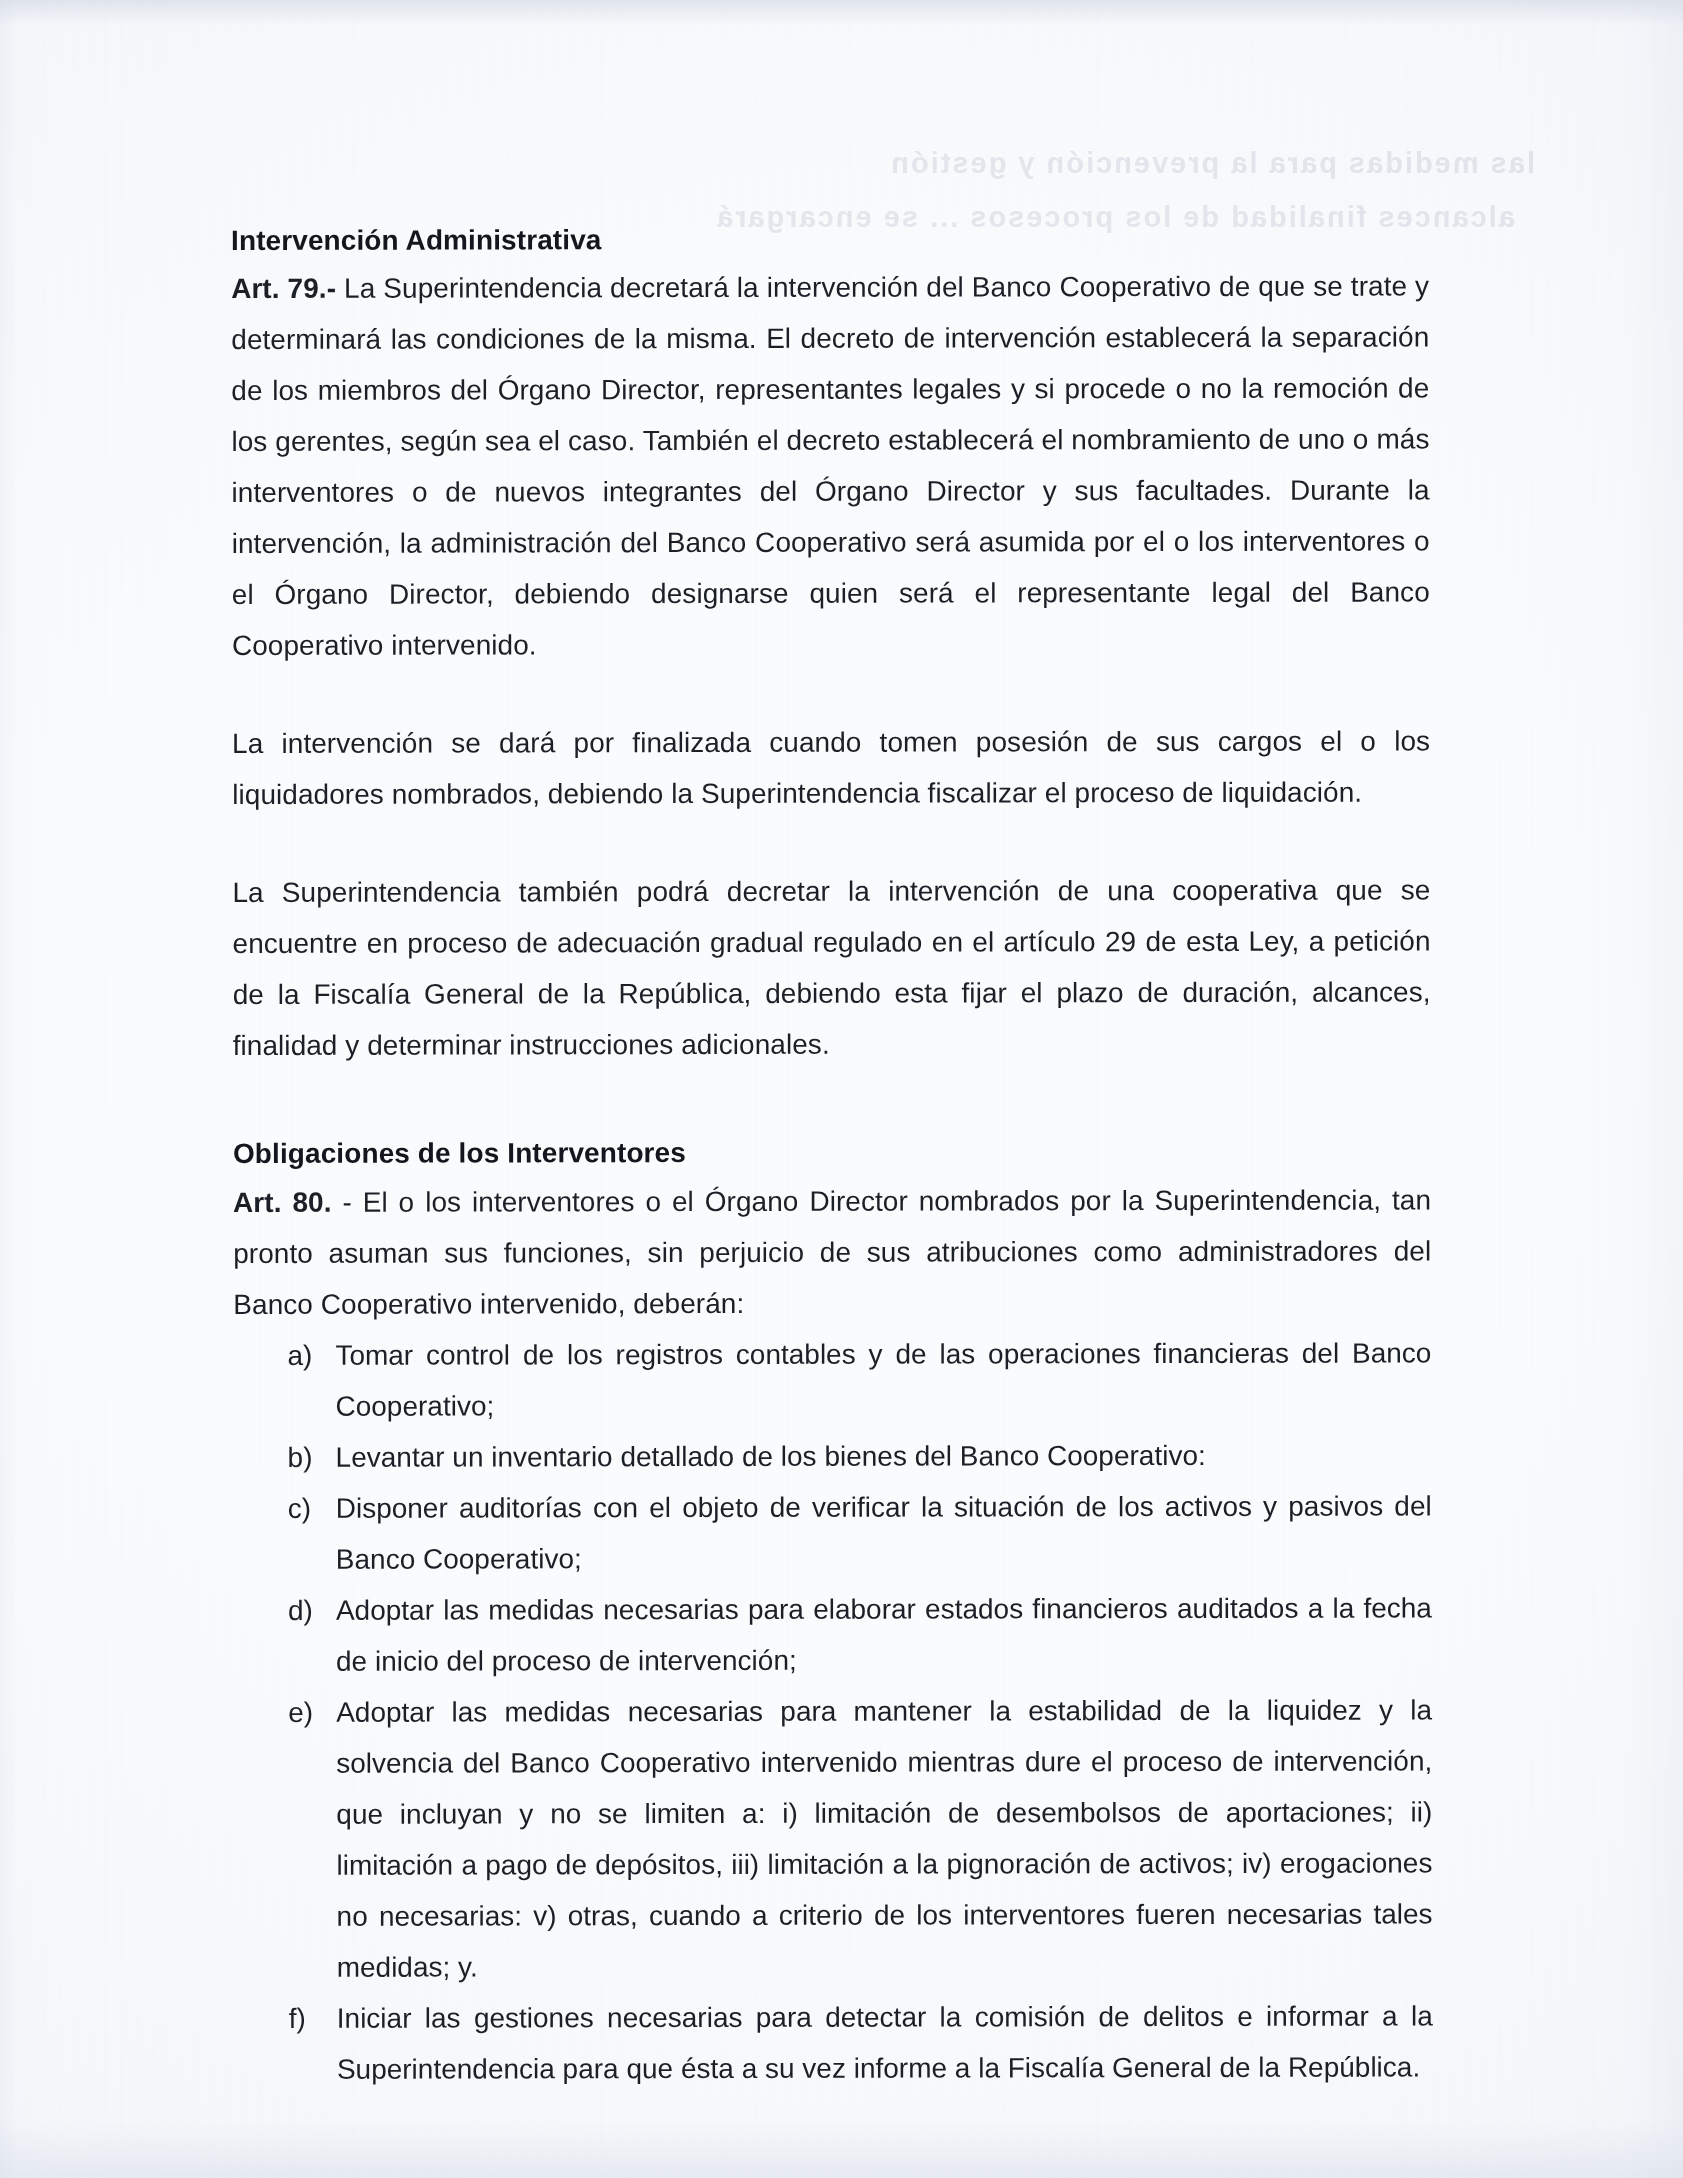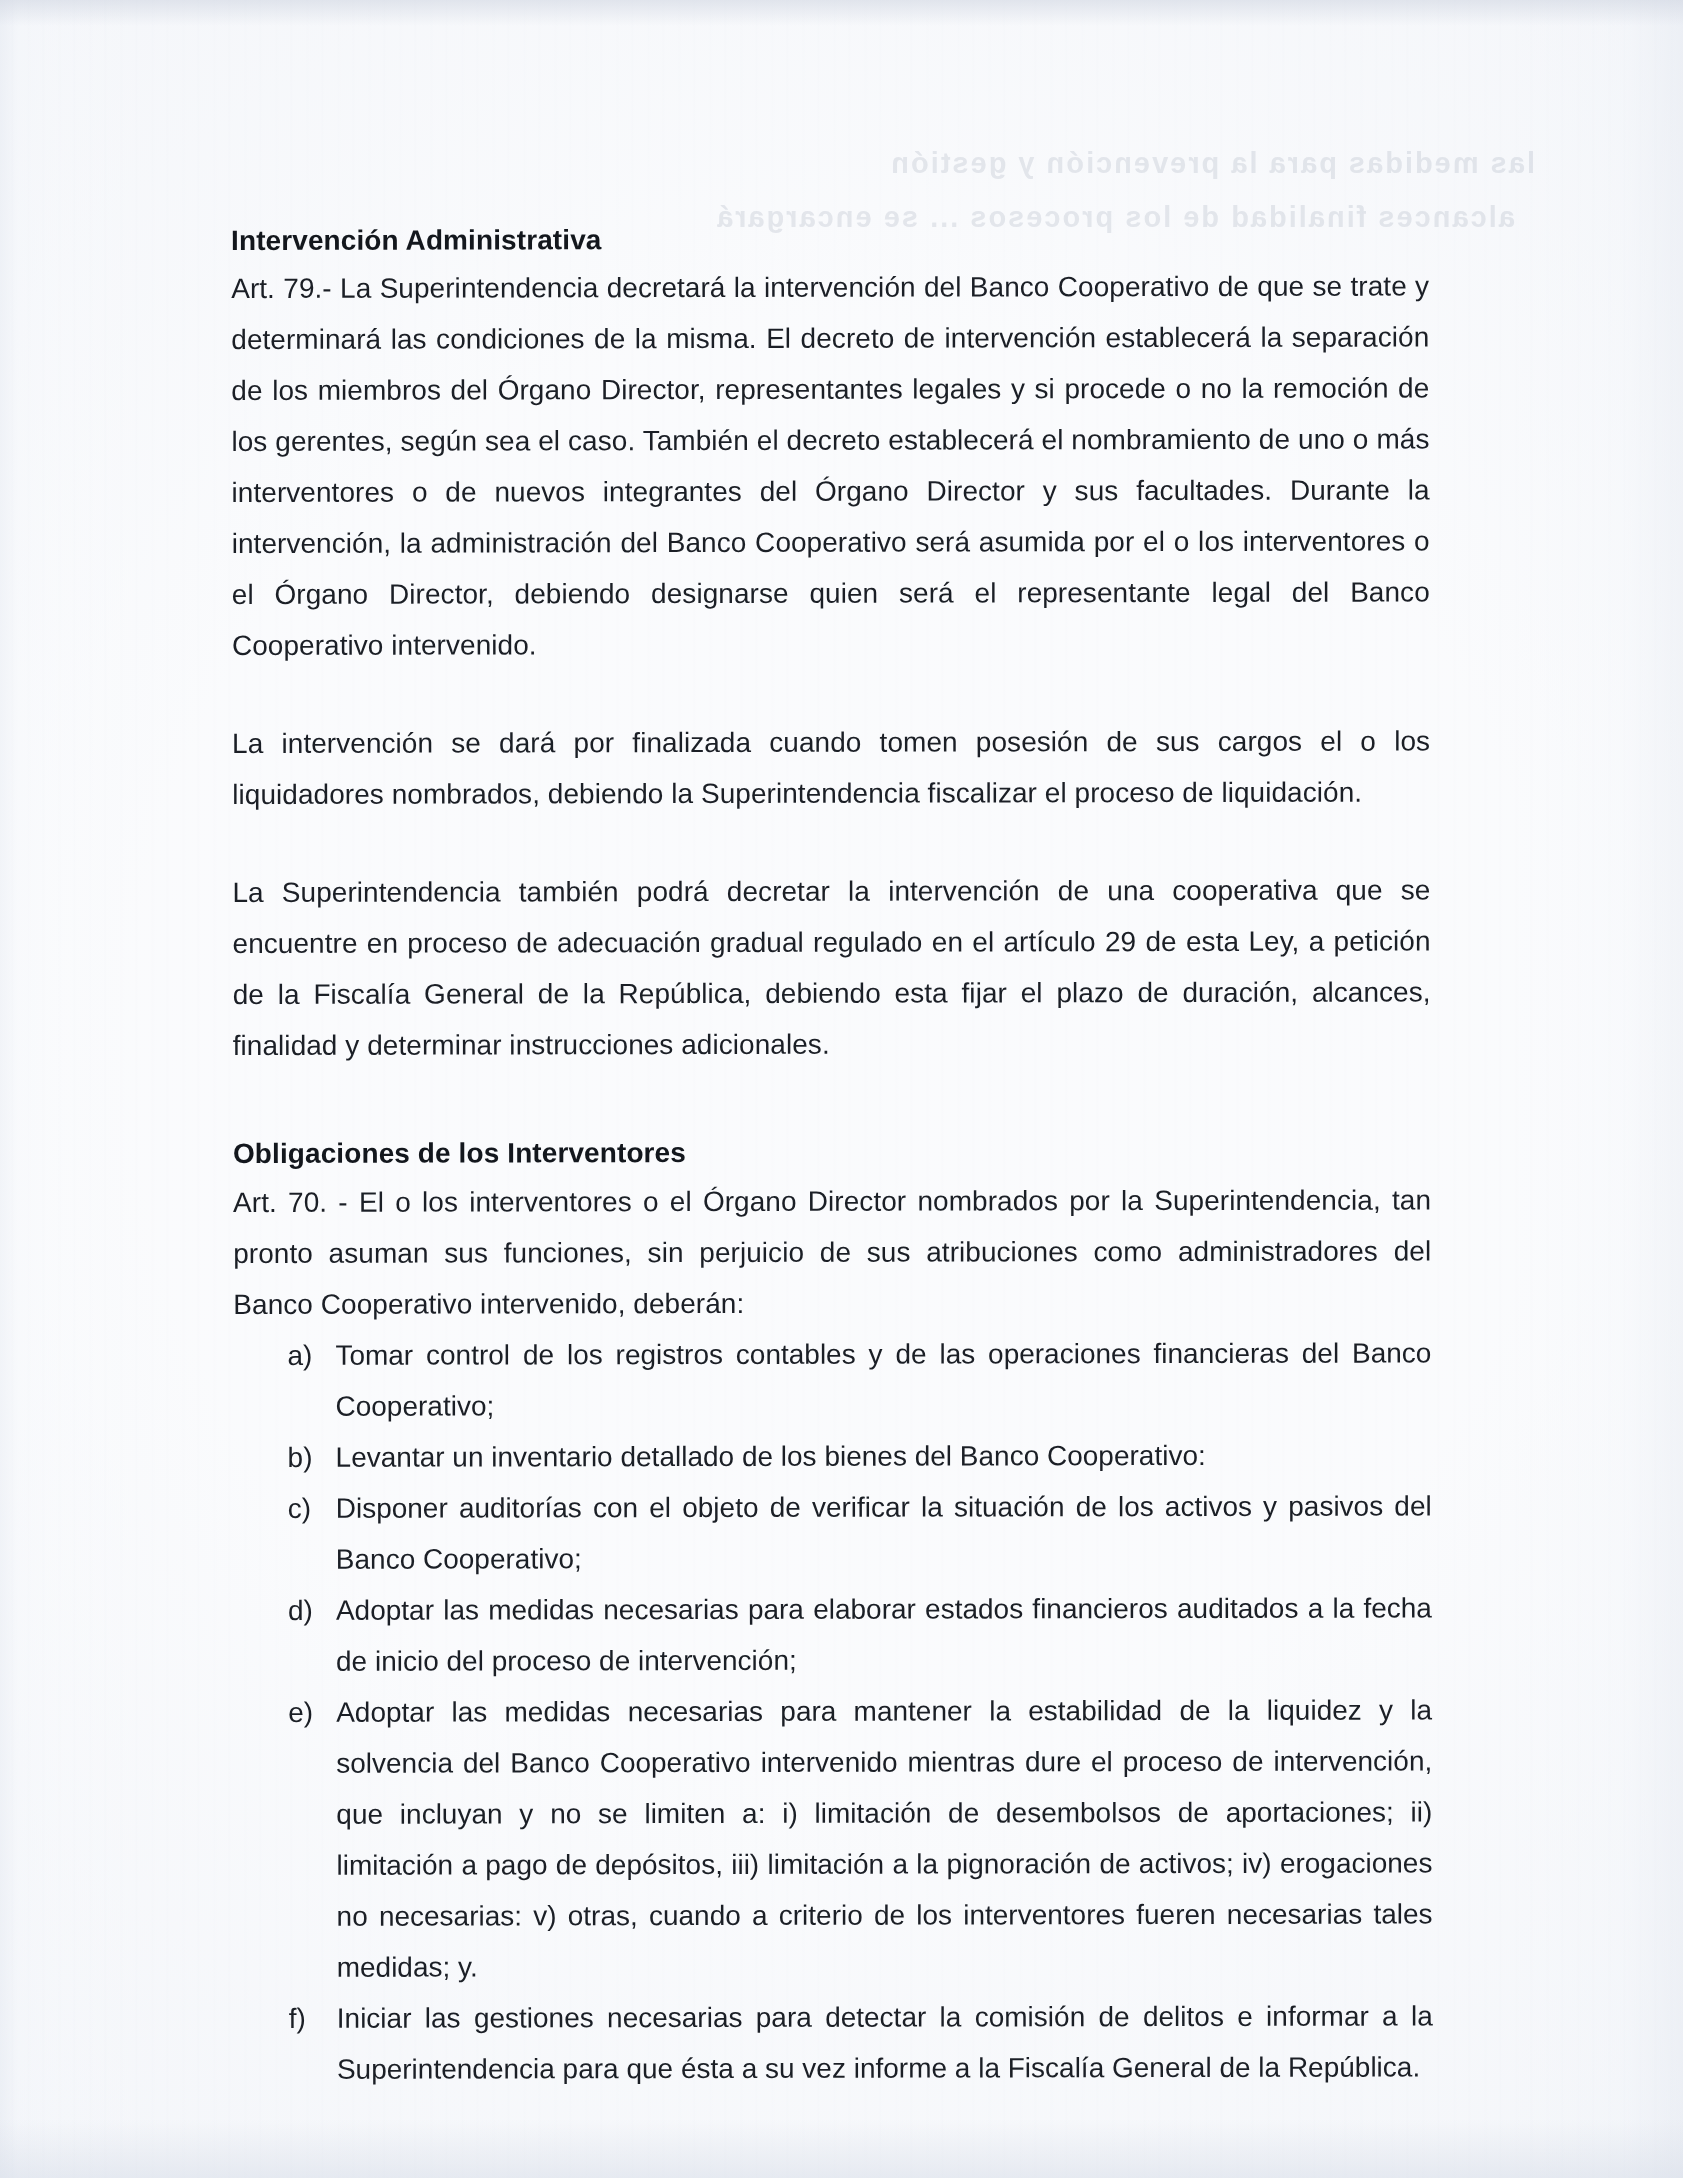--- a/index.html
+++ b/index.html
@@ -113,21 +113,21 @@
     margin: 0;
     text-align: justify;
     text-justify: inter-word;
     color: #1b1f26;
     letter-spacing: 0.05px;
   }
 
   p.body.gap { margin-top: 47px; }
 
   .art-label {
-    font-weight: 400;
+    font-weight: 700;
   }
 
   .spacer-lg { height: 65px; }
 
   ol.items {
     list-style: none;
     margin: 0;
     padding: 0;
   }
   ol.items li {
@@ -179,21 +179,21 @@
     <p class="body"><span class="art-label">Art. 79.-</span><span> La Superintendencia decretará la intervención del Banco Cooperativo de que se trate y determinará las condiciones de la misma. El decreto de intervención establecerá la separación de los miembros del Órgano Director, representantes legales y si procede o no la remoción de los gerentes, según sea el caso. También el decreto establecerá el nombramiento de uno o más interventores o de nuevos integrantes del Órgano Director y sus facultades. Durante la intervención, la administración del Banco Cooperativo será asumida por el o los interventores o el Órgano Director, debiendo designarse quien será el representante legal del Banco Cooperativo intervenido.</span></p>
 
     <p class="body gap">La intervención se dará por finalizada cuando tomen posesión de sus cargos el o los liquidadores nombrados, debiendo la Superintendencia fiscalizar el proceso de liquidación.</p>
 
     <p class="body gap">La Superintendencia también podrá decretar la intervención de una cooperativa que se encuentre en proceso de adecuación gradual regulado en el artículo 29 de esta Ley, a petición de la Fiscalía General de la República, debiendo esta fijar el plazo de duración, alcances, finalidad y determinar instrucciones adicionales.</p>
 
     <div class="spacer-lg"></div>
 
     <h2 class="section-heading">Obligaciones de los Interventores</h2>
 
-    <p class="body"><span class="art-label">Art. 70.</span><span> - El o los interventores o el Órgano Director nombrados por la Superintendencia, tan pronto asuman sus funciones, sin perjuicio de sus atribuciones como administradores del Banco Cooperativo intervenido, deberán:</span></p>
+    <p class="body"><span class="art-label">Art. 80.</span><span> - El o los interventores o el Órgano Director nombrados por la Superintendencia, tan pronto asuman sus funciones, sin perjuicio de sus atribuciones como administradores del Banco Cooperativo intervenido, deberán:</span></p>
 
     <ol class="items">
       <li>
         <span class="marker">a)</span>
         <span class="txt">Tomar control de los registros contables y de las operaciones financieras del Banco Cooperativo;</span>
       </li>
       <li>
         <span class="marker">b)</span>
         <span class="txt">Levantar un inventario detallado de los bienes del Banco Cooperativo:</span>
       </li>

